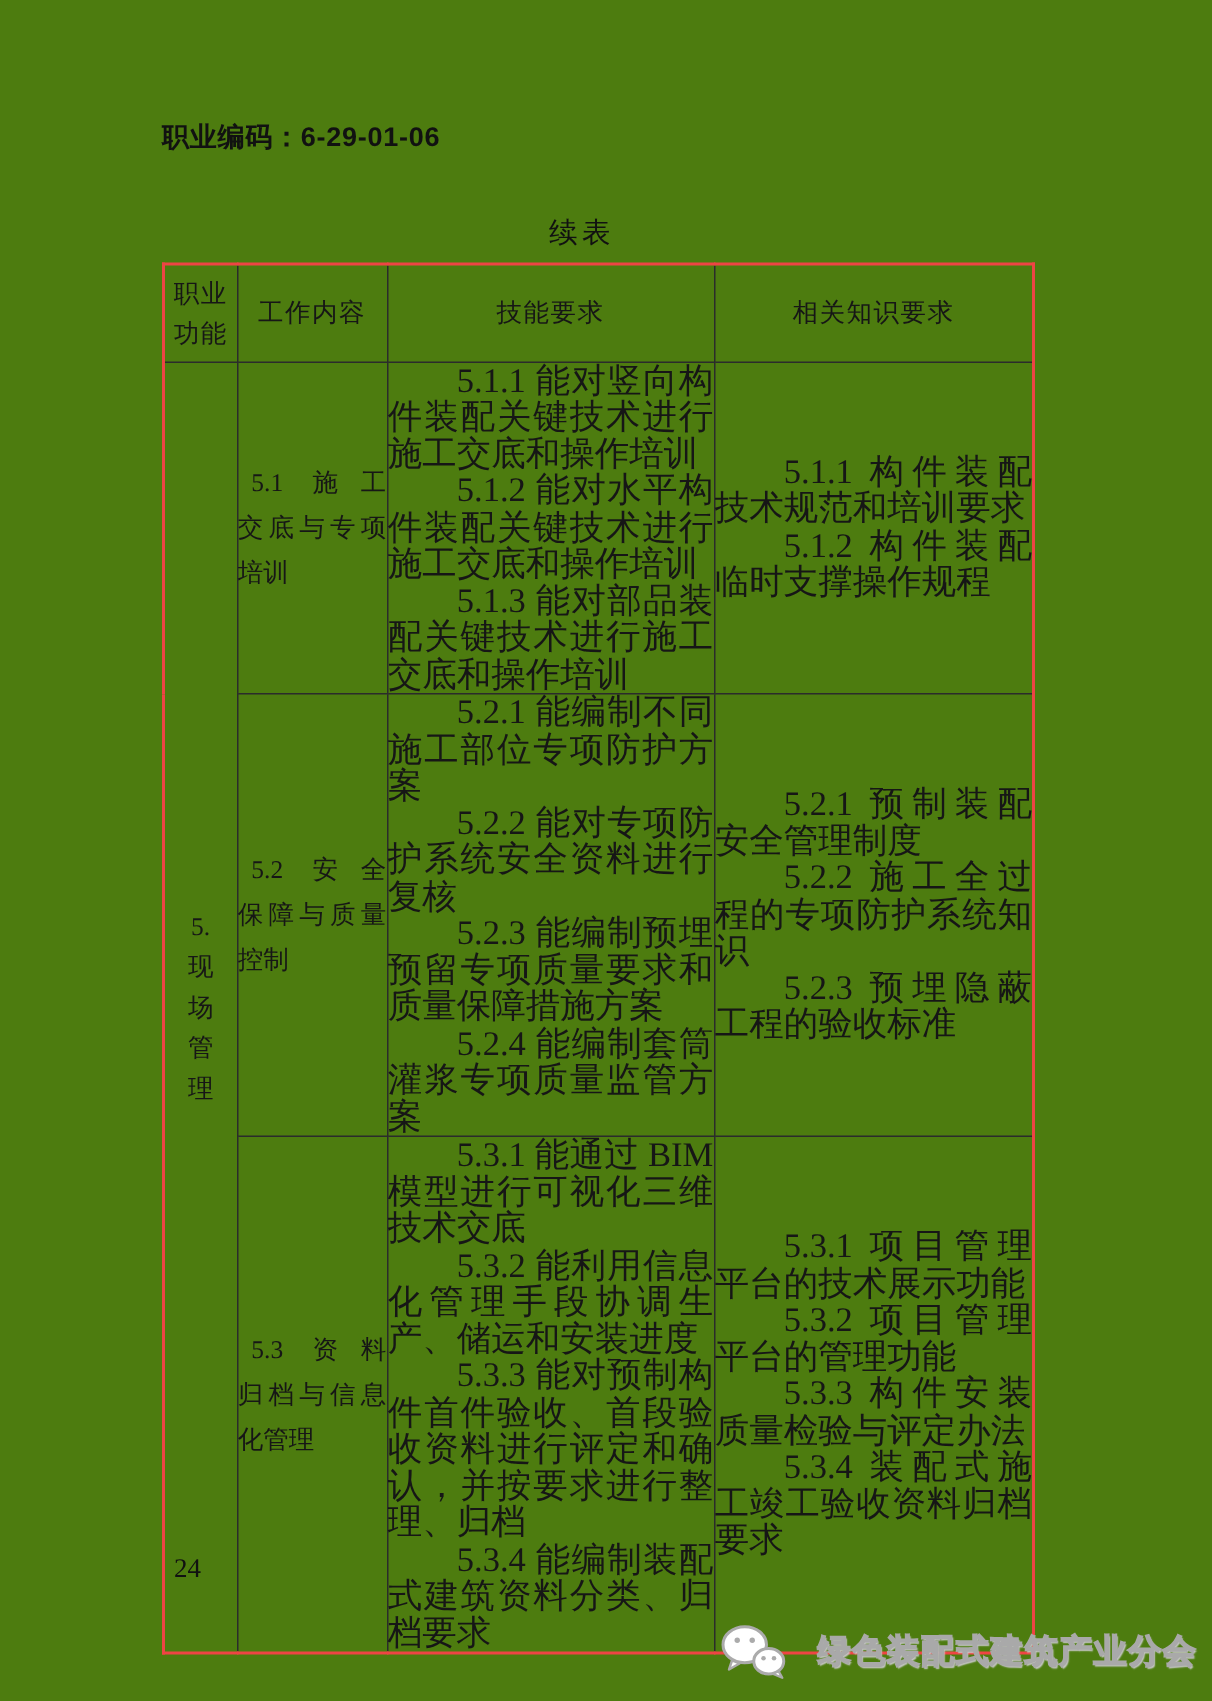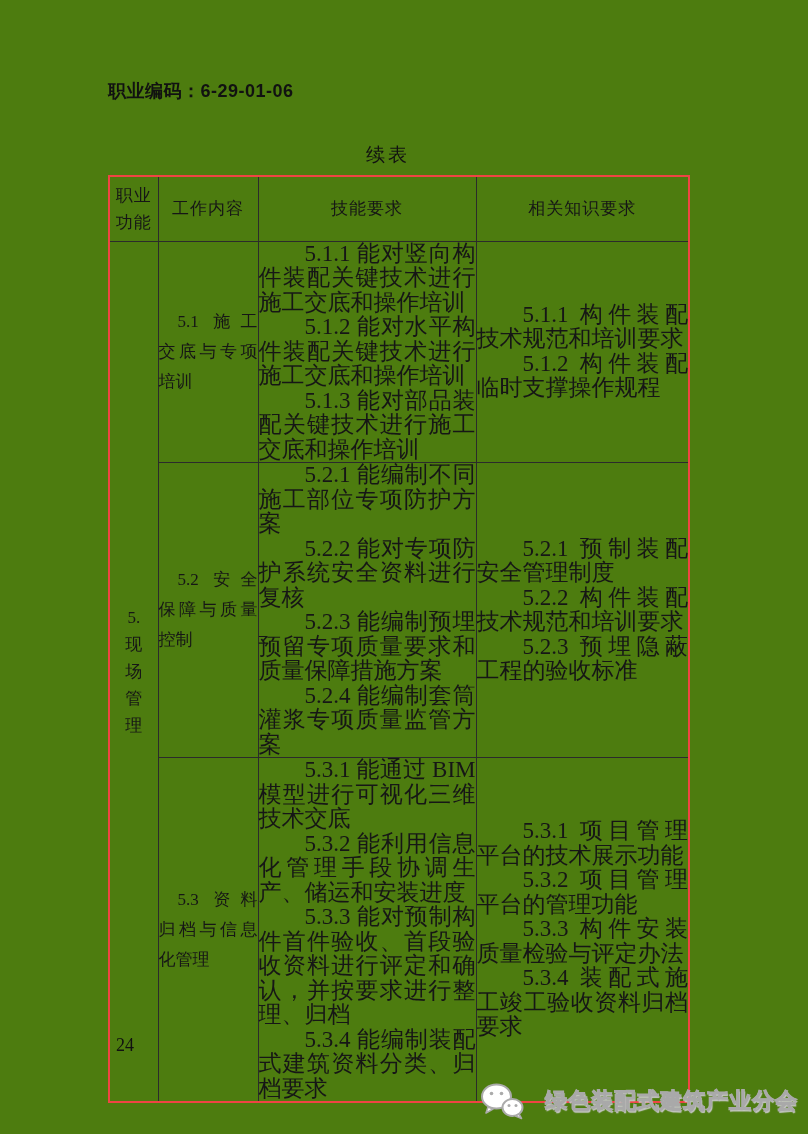--- a/index.html
+++ b/index.html
@@ -59,21 +59,21 @@
     align-items: center; justify-content: center;
     line-height: 27px; font-size: 17px;
   }
 
   
   .work-cell { padding: 0 8px; }
   .work-cell .line {
     text-align: justify; text-align-last: justify;
     line-height: 30px; font-size: 17px;
   }
-  .work-cell .line:first-child { padding-left: 19px; }
+  .work-cell .line:first-child { padding-left: 9px; }
   .work-cell .line:last-child { text-align-last: left; }
 
   
   .items-cell { padding: 6px 9px; }
   .items-cell p.item {
     margin: 0; text-indent: 2em;
     text-align: justify; text-justify: inter-ideograph;
     line-height: 24.5px; font-size: 23px;
   }
 
@@ -157,21 +157,21 @@
             </div>
         </td>
         <td class="items-cell">
             <p class="item">5.2.1 能编制不同施工部位专项防护方案</p>
             <p class="item">5.2.2 能对专项防护系统安全资料进行复核</p>
             <p class="item">5.2.3 能编制预埋预留专项质量要求和质量保障措施方案</p>
             <p class="item">5.2.4 能编制套筒灌浆专项质量监管方案</p>
           </td>
         <td class="items-cell">
             <p class="item">5.2.1 预制装配安全管理制度</p>
-            <p class="item">5.2.2 构件装配技术规范和培训要求</p>
+            <p class="item">5.2.2 施工全过程的专项防护系统知识</p>
             <p class="item">5.2.3 预埋隐蔽工程的验收标准</p>
           </td>
       </tr>
 
       <tr class="r3">
         <td class="work-cell">
           <div>
               <div class="line">5.3 资料</div>
               <div class="line">归档与信息</div>
               <div class="line">化管理</div>

